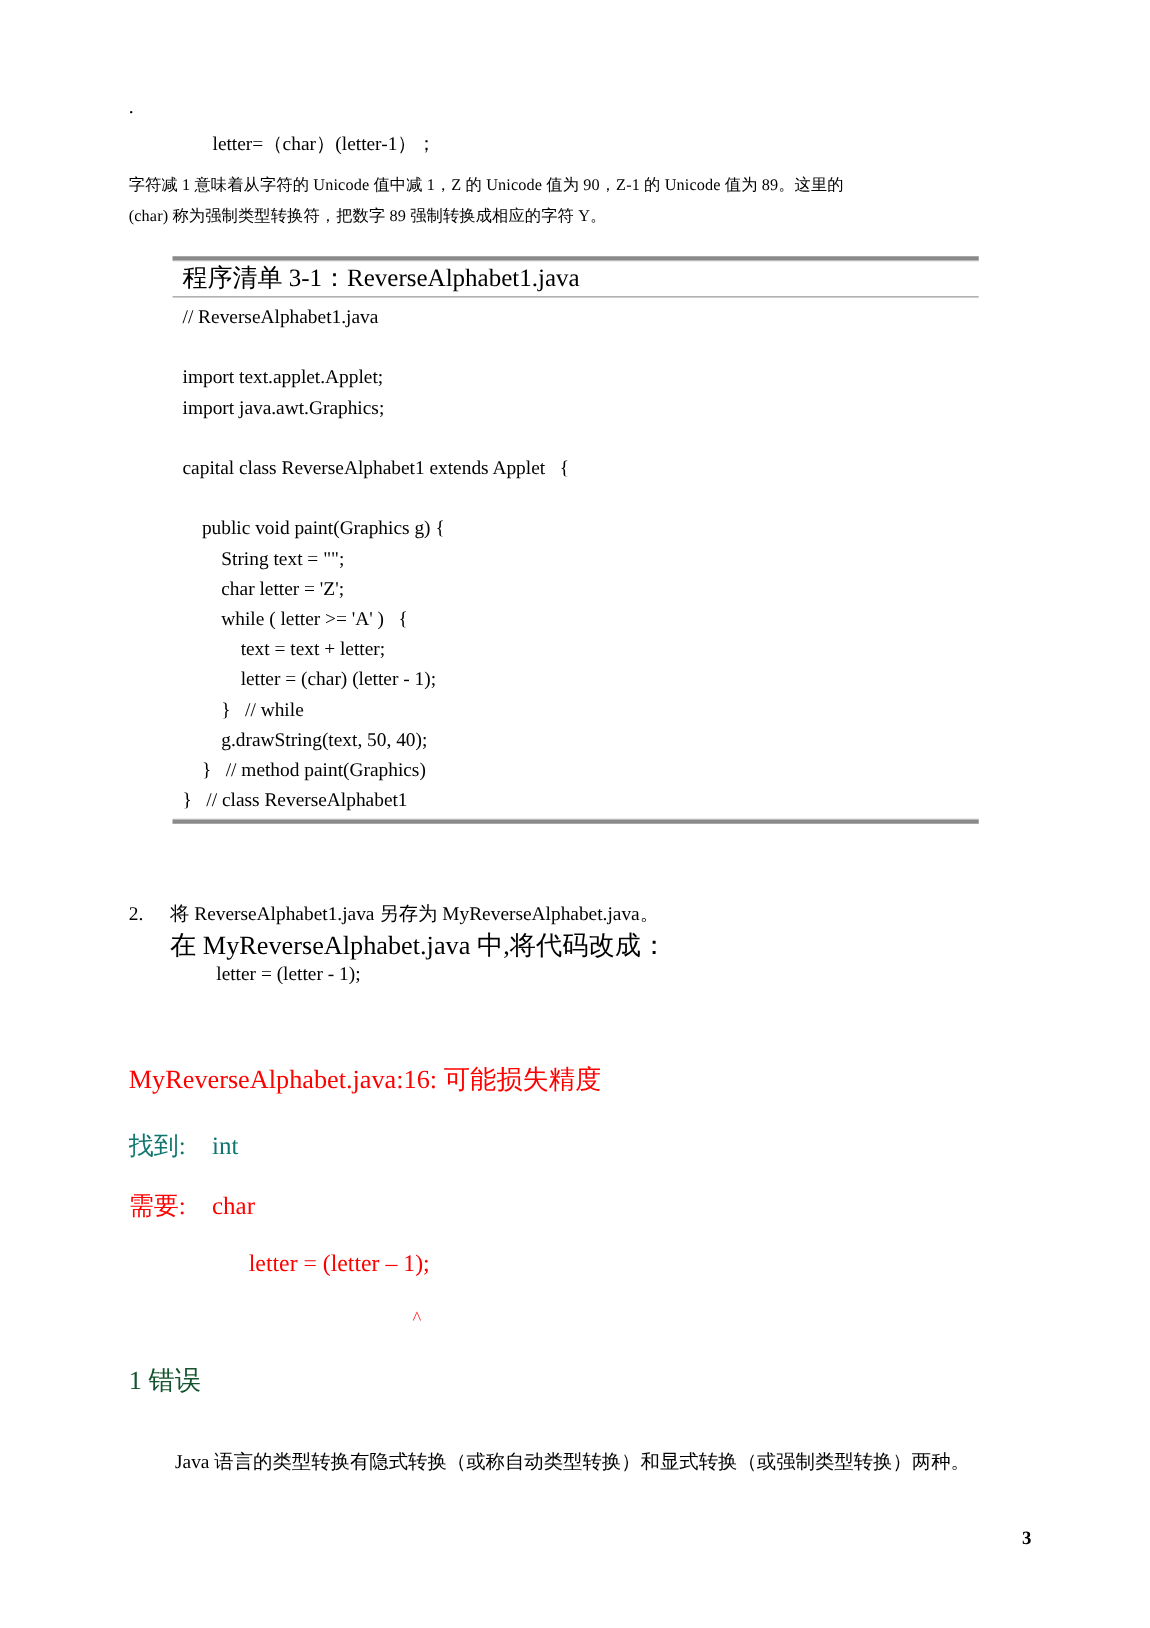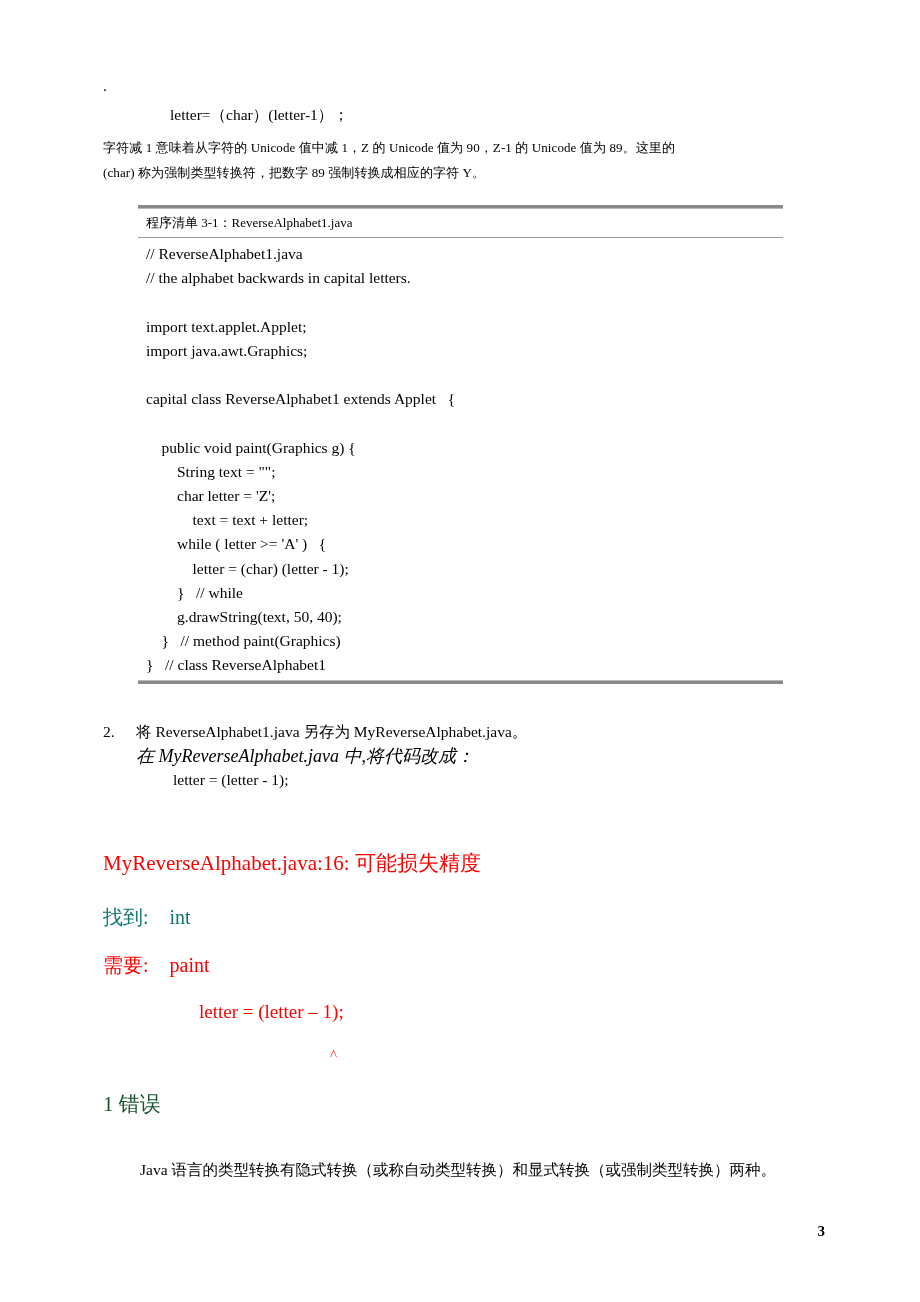--- a/index.html
+++ b/index.html
@@ -50,21 +50,21 @@
     top: 205px;
     width: 645px;
   }
   .listing-top-rule {
     height: 0;
     border-top: 3px solid #8a8a8a;
     border-bottom: 1px solid #b8b8b8;
     margin-bottom: 0px;
   }
   .listing-title {
-    font-size: 13px;
+    font-size: 20px;
     line-height: 24px;
     padding: 2px 0 2px 8px;
     white-space: nowrap;
   }
   .listing-title-rule {
     height: 0;
     border-top: 1px solid #9a9a9a;
   }
   .listing-body {
     padding-top: 4px;
@@ -96,24 +96,23 @@
     line-height: 24px;
     white-space: nowrap;
   }
   .item-num {
     width: 33px;
     flex: 0 0 33px;
   }
   .item-text { flex: 1 1 auto; }
   .item-sub {
     padding-left: 33px;
-    font-size: 18px;
-    line-height: 24px;
-    white-space: nowrap;
-    font-style: italic;
+    font-size: 21px;
+    line-height: 24px;
+    white-space: nowrap;
   }
   .item-code {
     padding-left: 70px;
     font-size: 15.5px;
     line-height: 24px;
     white-space: nowrap;
   }
   .item-tail {
     font-size: 15.5px;
     line-height: 24px;
@@ -195,32 +194,31 @@
 
   <div class="abs body-line" style="left:103px; top:135px;">字符减 1 意味着从字符的 Unicode 值中减 1，Z 的 Unicode 值为 90，Z-1 的 Unicode 值为 89。这里的</div>
   <div class="abs body-line" style="left:103px; top:160px;">(char) 称为强制类型转换符，把数字 89 强制转换成相应的字符 Y。</div>
 
   <div class="listing">
     <div class="listing-top-rule"></div>
     <div class="listing-title">程序清单 3-1：ReverseAlphabet1.java</div>
     <div class="listing-title-rule"></div>
     <div class="listing-body">
       <div class="listing-line">// ReverseAlphabet1.java</div>
-      <div class="listing-line">// the alphabet backwards in capital letters.</div>
       <div class="listing-line"></div>
       <div class="listing-line">import text.applet.Applet;</div>
       <div class="listing-line">import java.awt.Graphics;</div>
       <div class="listing-line"></div>
       <div class="listing-line">capital class ReverseAlphabet1 extends Applet   {</div>
       <div class="listing-line"></div>
       <div class="listing-line">    public void paint(Graphics g) {</div>
       <div class="listing-line">        String text = "";</div>
       <div class="listing-line">        char letter = 'Z';</div>
+      <div class="listing-line">        while ( letter &gt;= 'A' )   {</div>
       <div class="listing-line">            text = text + letter;</div>
-      <div class="listing-line">        while ( letter &gt;= 'A' )   {</div>
       <div class="listing-line">            letter = (char) (letter - 1);</div>
       <div class="listing-line">        }   // while</div>
       <div class="listing-line">        g.drawString(text, 50, 40);</div>
       <div class="listing-line">    }   // method paint(Graphics)</div>
       <div class="listing-line">}   // class ReverseAlphabet1</div>
     </div>
     <div class="listing-bottom-rule"></div>
   </div>
 
   <div class="item-wrap">
@@ -234,21 +232,21 @@
 
   <div class="err-head" style="color:#FF0000;">MyReverseAlphabet.java:16: 可能损失精度</div>
 
   <div class="err-line err-found" style="color:#0f766e;">
     <span class="err-label">找到:</span>
     <span>int</span>
   </div>
 
   <div class="err-line err-need" style="color:#FF0000;">
     <span class="err-label">需要:</span>
-    <span>paint</span>
+    <span>char</span>
   </div>
 
   <div class="err-code" style="color:#FF0000;">letter = (letter – 1);</div>
 
   <div class="err-caret" style="color:#FF2222;">^</div>
 
   <div class="err-count" style="color:#14532d;">1  错误</div>
 
   <div class="final-para">Java 语言的类型转换有隐式转换（或称自动类型转换）和显式转换（或强制类型转换）两种。</div>
 

